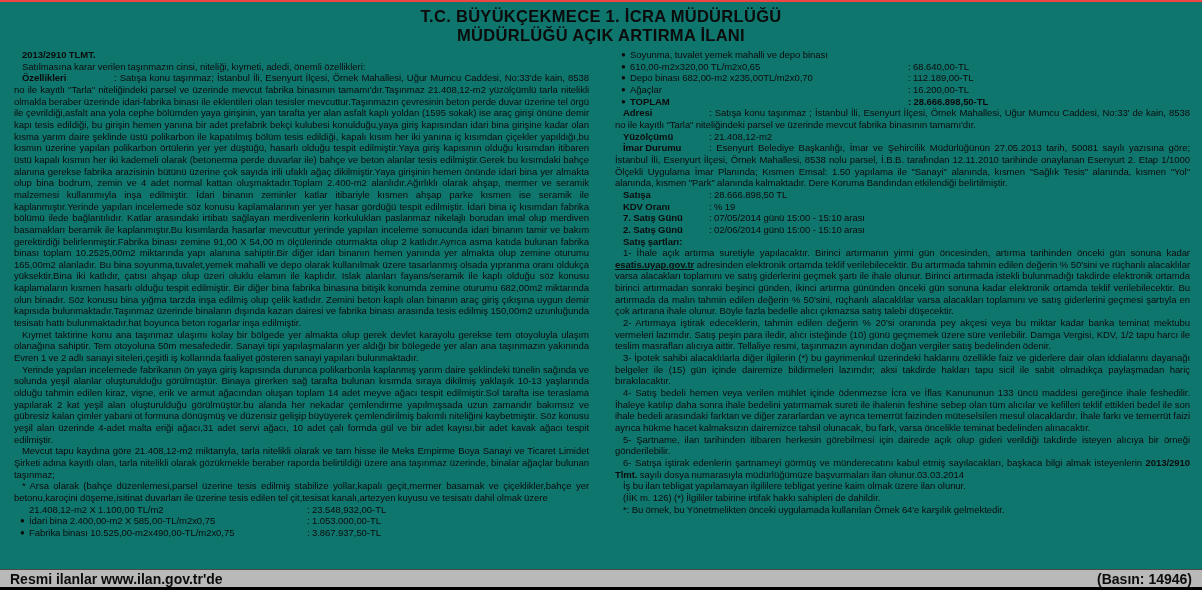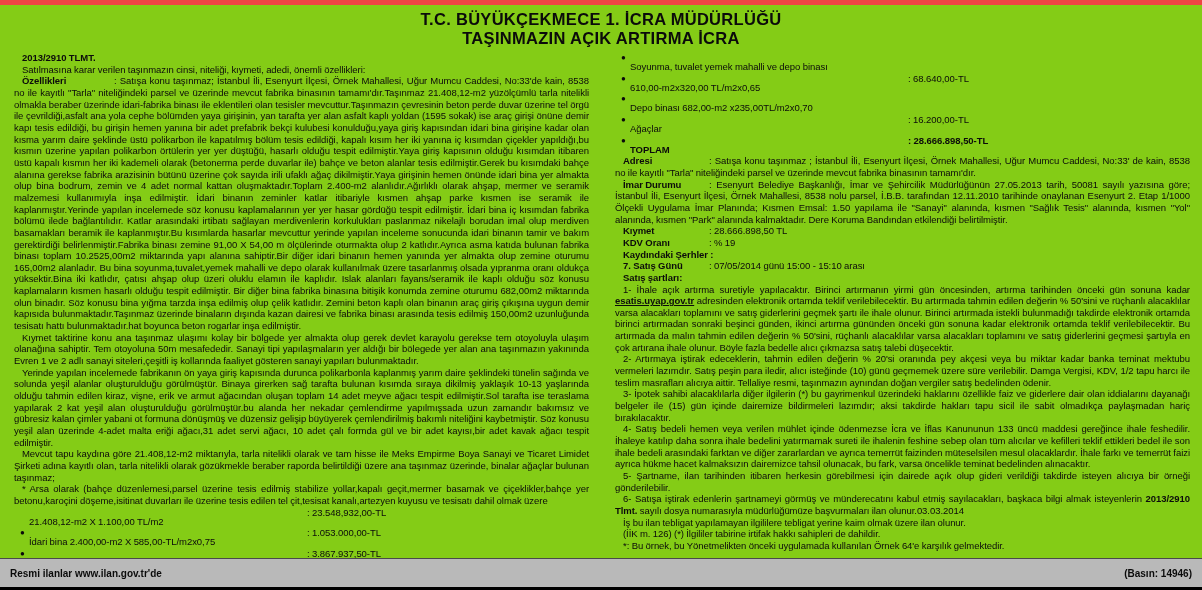--- a/index.html
+++ b/index.html
@@ -1,56 +1,56 @@
 <!DOCTYPE html>
 <html><head>
 <meta charset="utf-8">
 <style>
   html,body{margin:0;padding:0;background:#e8e8e8;}
   .page{
     position:relative;
     width:1202px;height:590px;
-    background:#84cc16;
+    background:#0f766e;
     font-family:"Liberation Sans",sans-serif;
     color:#0b0b0b;
     box-sizing:border-box;
-    border-top:5px solid #ef4444;
+    border-top:2px solid #ef4444;
     overflow:hidden;
   }
   .title-block{padding-top:5px;text-align:center;font-weight:700;font-size:16.5px;line-height:19px;letter-spacing:.3px;}
   .columns{display:flex;gap:26px;padding:4px 12px 0 14px;}
   .col{flex:1;min-width:0;font-size:9.5px;line-height:11.65px;text-align:justify;letter-spacing:-0.05px;word-spacing:-0.2px;}
   .col p{margin:0;text-indent:8px;}
   .b{font-weight:700;}
   .lbl{font-weight:700;display:inline-block;min-width:86px;text-indent:0;}
   .lbl-wide{min-width:92px;}
   .link{font-weight:700;text-decoration:underline;}
   .vrow{display:flex;padding-left:6px;}
   .vrow .bullet{width:9px;font-size:8px;}
-  .vrow .item{width:278px;flex:0 0 auto;margin-top:9px;}
+  .vrow .item{width:278px;flex:0 0 auto;}
   .vrow .value{flex:1;}
   .vrow.bold{font-weight:700;}
   .footer-bar{
-    position:absolute;left:0;right:0;bottom:0;height:32px;
+    position:absolute;left:0;right:0;bottom:0;height:21px;
     background:#b9b9b9;
     border-top:1px solid #4a4a4a;
     border-bottom:3px solid #000;
     box-sizing:border-box;
     display:flex;align-items:center;justify-content:space-between;
-    padding:0 10px;font-weight:700;font-size:10px;
+    padding:0 10px;font-weight:700;font-size:14px;
   }
 </style>
 </head>
 <body>
 
 <div class="page">
 
   <div class="title-block">
     <div>T.C. BÜYÜKÇEKMECE 1. İCRA MÜDÜRLÜĞÜ</div>
-    <div>TAŞINMAZIN AÇIK ARTIRMA İCRA</div>
+    <div>MÜDÜRLÜĞÜ AÇIK ARTIRMA İLANI</div>
   </div>
 
   <div class="columns">
 
     <div class="col">
       <p class="b">2013/2910 TLMT.</p>
       <p>Satılmasına karar verilen taşınmazın cinsi, niteliği, kıymeti, adedi, önemli özellikleri:</p>
       <p><span class="lbl lbl-wide">Özellikleri</span><span>: Satışa konu taşınmaz; İstanbul İli, Esenyurt İlçesi, Örnek Mahallesi, Uğur Mumcu Caddesi, No:33'de kain, 8538 no ile kayıtlı "Tarla" niteliğindeki parsel ve üzerinde mevcut fabrika binasının tamamı'dır.Taşınmaz 21.408,12-m2 yüzölçümlü tarla nitelikli olmakla beraber üzerinde idari-fabrika binası ile eklentileri olan tesisler mevcuttur.Taşınmazın çevresinin beton perde duvar üzerine tel örgü ile çevrildiği,asfalt ana yola cephe bölümden yaya girişinin, yan tarafta yer alan asfalt kaplı yoldan (1595 sokak) ise araç girişi önüne demir kapı tesis edildiği, bu girişin hemen yanına bir adet prefabrik bekçi kulubesi konulduğu,yaya giriş kapısından idari bina girişine kadar olan kısma yarım daire şeklinde üstü polikarbon ile kapatılmış bölüm tesis edildiği, kapalı kısım her iki yanına iç kısımdan çiçekler yapıldığı,bu kısmın üzerine yapılan polikarbon örtülerin yer yer düştüğü, hasarlı olduğu tespit edilmiştir.Yaya giriş kapısının olduğu kısımdan itibaren üstü kapalı kısmın her iki kademeli olarak (betonerma perde duvarlar ile) bahçe ve beton alanlar tesis edilmiştir.Gerek bu kısımdaki bahçe alanına gerekse fabrika arazisinin bütünü üzerine çok sayıda irili ufaklı ağaç dikilmiştir.Yaya girişinin hemen önünde idari bina yer almakta olup bina bodrum, zemin ve 4 adet normal kattan oluşmaktadır.Toplam 2.400-m2 alanlıdır.Ağırlıklı olarak ahşap, mermer ve seramik malzemesi kullanımıyla inşa edilmiştir. İdari binanın zeminler katlar itibariyle kısmen ahşap parke kısmen ise seramik ile kaplanmıştır.Yerinde yapılan incelemede söz konusu kaplamalarının yer yer hasar gördüğü tespit edilmiştir. İdari bina iç kısımdan fabrika bölümü ilede bağlantılıdır. Katlar arasındaki irtibatı sağlayan merdivenlerin korkulukları paslanmaz nikelajlı borudan imal olup merdiven basamakları beramik ile kaplanmıştır.Bu kısımlarda hasarlar mevcuttur yerinde yapılan inceleme sonucunda idari binanın tamir ve bakım gerektirdiği belirlenmiştir.Fabrika binası zemine 91,00 X 54,00 m ölçülerinde oturmakta olup 2 katlıdır.Ayrıca asma katıda bulunan fabrika binası toplam 10.2525,00m2 miktarında yapı alanına sahiptir.Bir diğer idari binanın hemen yanında yer almakta olup zemine oturumu 165,00m2 alanladır. Bu bina soyunma,tuvalet,yemek mahalli ve depo olarak kullanılmak üzere tasarlanmış olsada yıpranma oranı oldukça yüksektir.Bina iki katlıdır, çatısı ahşap olup üzeri oluklu elamın ile kaplıdır. Islak alanları fayans/seramik ile kaplı olduğu söz konusu kaplamaların kısmen hasarlı olduğu tespit edilmiştir. Bir diğer bina fabrika binasına bitişik konumda zemine oturumu 682,00m2 miktarında olun binadır. Söz konusu bina yığma tarzda inşa edilmiş olup çelik katlıdır. Zemini beton kaplı olan binanın araç giriş çıkışına uygun demir kapısıda bulunmaktadır.Taşınmaz üzerinde binaların dışında kazan dairesi ve fabrika binası arasında tesis edilmiş 150,00m2 uzunluğunda tesisatı hattı bulunmaktadır.hat boyunca beton rogarlar inşa edilmiştir.</span></p>
       <p>Kıymet taktirine konu ana taşınmaz ulaşımı kolay bir bölgede yer almakta olup gerek devlet karayolu gerekse tem otoyoluyla ulaşım olanağına sahiptir. Tem otoyoluna 50m mesafededir. Sanayi tipi yapılaşmaların yer aldığı bir bölegede yer alan ana taşınmazın yakınında Evren 1 ve 2 adlı sanayi siteleri,çeşitli iş kollarında faaliyet gösteren sanayi yapıları bulunmaktadır.</p>
       <p>Yerinde yapılan incelemede fabrikanın ön yaya giriş kapısında durunca polikarbonla kaplanmış yarım daire şeklindeki tünelin sağında ve solunda yeşil alanlar oluşturulduğu görülmüştür. Binaya girerken sağ tarafta bulunan kısımda sıraya dikilmiş yaklaşık 10-13 yaşlarında olduğu tahmin edilen kiraz, vişne, erik ve armut ağacından oluşan toplam 14 adet meyve ağacı tespit edilmiştir.Sol tarafta ise teraslama yapılarak 2 kat yeşil alan oluşturulduğu görülmüştür.bu alanda her nekadar çemlendirme yapılmışsada uzun zamandır bakımsız ve gübresiz kalan çimler yabani ot formuna dönüşmüş ve düzensiz gelişip büyüyerek çemlendirilmiş bakımlı niteliğini kaybetmiştir. Söz konusu yeşil alan üzerinde 4-adet malta eriği ağacı,31 adet servi ağacı, 10 adet çalı formda gül ve bir adet kayısı,bir adet kavak ağacı tespit edilmiştir.</p>
@@ -81,38 +81,40 @@
         <span class="value"></span>
       </div>
       <div class="vrow">
         <span class="bullet">●</span>
         <span class="item">610,00-m2x320,00 TL/m2x0,65</span>
         <span class="value">: 68.640,00-TL</span>
       </div>
       <div class="vrow">
         <span class="bullet">●</span>
         <span class="item">Depo binası 682,00-m2 x235,00TL/m2x0,70</span>
+        <span class="value">: 112.189,00-TL</span>
       </div>
       <div class="vrow">
         <span class="bullet">●</span>
         <span class="item">Ağaçlar</span>
         <span class="value">: 16.200,00-TL</span>
       </div>
       <div class="vrow bold">
         <span class="bullet">●</span>
         <span class="item">TOPLAM</span>
         <span class="value">: 28.666.898,50-TL</span>
       </div>
 
       <p><span class="lbl">Adresi</span><span>: Satışa konu taşınmaz ; İstanbul İli, Esenyurt İlçesi, Örnek Mahallesi, Uğur Mumcu Caddesi, No:33' de kain, 8538 no ile kayıtlı "Tarla" niteliğindeki parsel ve üzerinde mevcut fabrika binasının tamamı'dır.</span></p>
+      <p><span class="lbl">Yüzölçümü</span><span>: 21.408,12-m2</span></p>
       <p><span class="lbl">İmar Durumu</span><span>: Esenyurt Belediye Başkanlığı, İmar ve Şehircilik Müdürlüğünün 27.05.2013 tarih, 50081 sayılı yazısına göre; İstanbul İli, Esenyurt İlçesi, Örnek Mahallesi, 8538 nolu parsel, İ.B.B. tarafından 12.11.2010 tarihinde onaylanan Esenyurt 2. Etap 1/1000 Ölçekli Uygulama İmar Planında; Kısmen Emsal: 1.50 yapılama ile "Sanayi" alanında, kısmen "Sağlık Tesis" alanında, kısmen "Yol" alanında, kısmen "Park" alanında kalmaktadır. Dere Koruma Bandından etkilendiği belirtilmiştir.</span></p>
-      <p><span class="lbl">Kıymet</span><span>: 28.666.898,50 TL</span></p>
+      <p><span class="lbl">Satışa</span><span>: 28.666.898,50 TL</span></p>
       <p><span class="lbl">KDV Oranı</span><span>: % 19</span></p>
-      <p><span class="b">Kaydındaki Şerhler :</span></p>
       <p><span class="lbl">7. Satış Günü</span><span>: 07/05/2014 günü 15:00 - 15:10 arası</span></p>
+      <p><span class="lbl">2. Satış Günü</span><span>: 02/06/2014 günü 15:00 - 15:10 arası</span></p>
       <p class="b">Satış şartları:</p>
 
       <p><span>1- İhale açık artırma suretiyle yapılacaktır. Birinci artırmanın yirmi gün öncesinden, artırma tarihinden önceki gün sonuna kadar </span><span class="link">esatis.uyap.gov.tr</span><span> adresinden elektronik ortamda teklif verilebilecektir. Bu artırmada tahmin edilen değerin % 50'sini ve rüçhanlı alacaklılar varsa alacakları toplamını ve satış giderlerini geçmek şartı ile ihale olunur. Birinci artırmada istekli bulunmadığı takdirde elektronik ortamda birinci artırmadan sonraki beşinci günden, ikinci artırma gününden önceki gün sonuna kadar elektronik ortamda teklif verilebilecektir. Bu artırmada da malın tahmin edilen değerin % 50'sini, rüçhanlı alacaklılar varsa alacakları toplamını ve satış giderlerini geçmesi şartıyla en çok artırana ihale olunur. Böyle fazla bedelle alıcı çıkmazsa satış talebi düşecektir.</span></p>
       <p>2- Artırmaya iştirak edeceklerin, tahmin edilen değerin % 20'si oranında pey akçesi veya bu miktar kadar banka teminat mektubu vermeleri lazımdır. Satış peşin para iledir, alıcı isteğinde (10) günü geçmemek üzere süre verilebilir. Damga Vergisi, KDV, 1/2 tapu harcı ile teslim masrafları alıcıya aittir. Tellaliye resmi, taşınmazın aynından doğan vergiler satış bedelinden ödenir.</p>
       <p>3- İpotek sahibi alacaklılarla diğer ilgilerin (*) bu gayrimenkul üzerindeki haklarını özellikle faiz ve giderlere dair olan iddialarını dayanağı belgeler ile (15) gün içinde dairemize bildirmeleri lazımdır; aksi takdirde hakları tapu sicil ile sabit olmadıkça paylaşmadan hariç bırakılacaktır.</p>
       <p>4- Satış bedeli hemen veya verilen mühlet içinde ödenmezse İcra ve İflas Kanununun 133 üncü maddesi gereğince ihale feshedilir. İhaleye katılıp daha sonra ihale bedelini yatırmamak sureti ile ihalenin feshine sebep olan tüm alıcılar ve kefilleri teklif ettikleri bedel ile son ihale bedeli arasındaki farktan ve diğer zararlardan ve ayrıca temerrüt faizinden müteselsilen mesul olacaklardır. İhale farkı ve temerrüt faizi ayrıca hükme hacet kalmaksızın dairemizce tahsil olunacak, bu fark, varsa öncelikle teminat bedelinden alınacaktır.</p>
       <p>5- Şartname, ilan tarihinden itibaren herkesin görebilmesi için dairede açık olup gideri verildiği takdirde isteyen alıcıya bir örneği gönderilebilir.</p>
       <p><span>6- Satışa iştirak edenlerin şartnameyi görmüş ve münderecatını kabul etmiş sayılacakları, başkaca bilgi almak isteyenlerin </span><span class="b">2013/2910 Tlmt.</span><span> sayılı dosya numarasıyla müdürlüğümüze başvurmaları ilan olunur.03.03.2014</span></p>
 
       <p>İş bu ilan tebligat yapılamayan ilgililere tebligat yerine kaim olmak üzere ilan olunur.</p>

